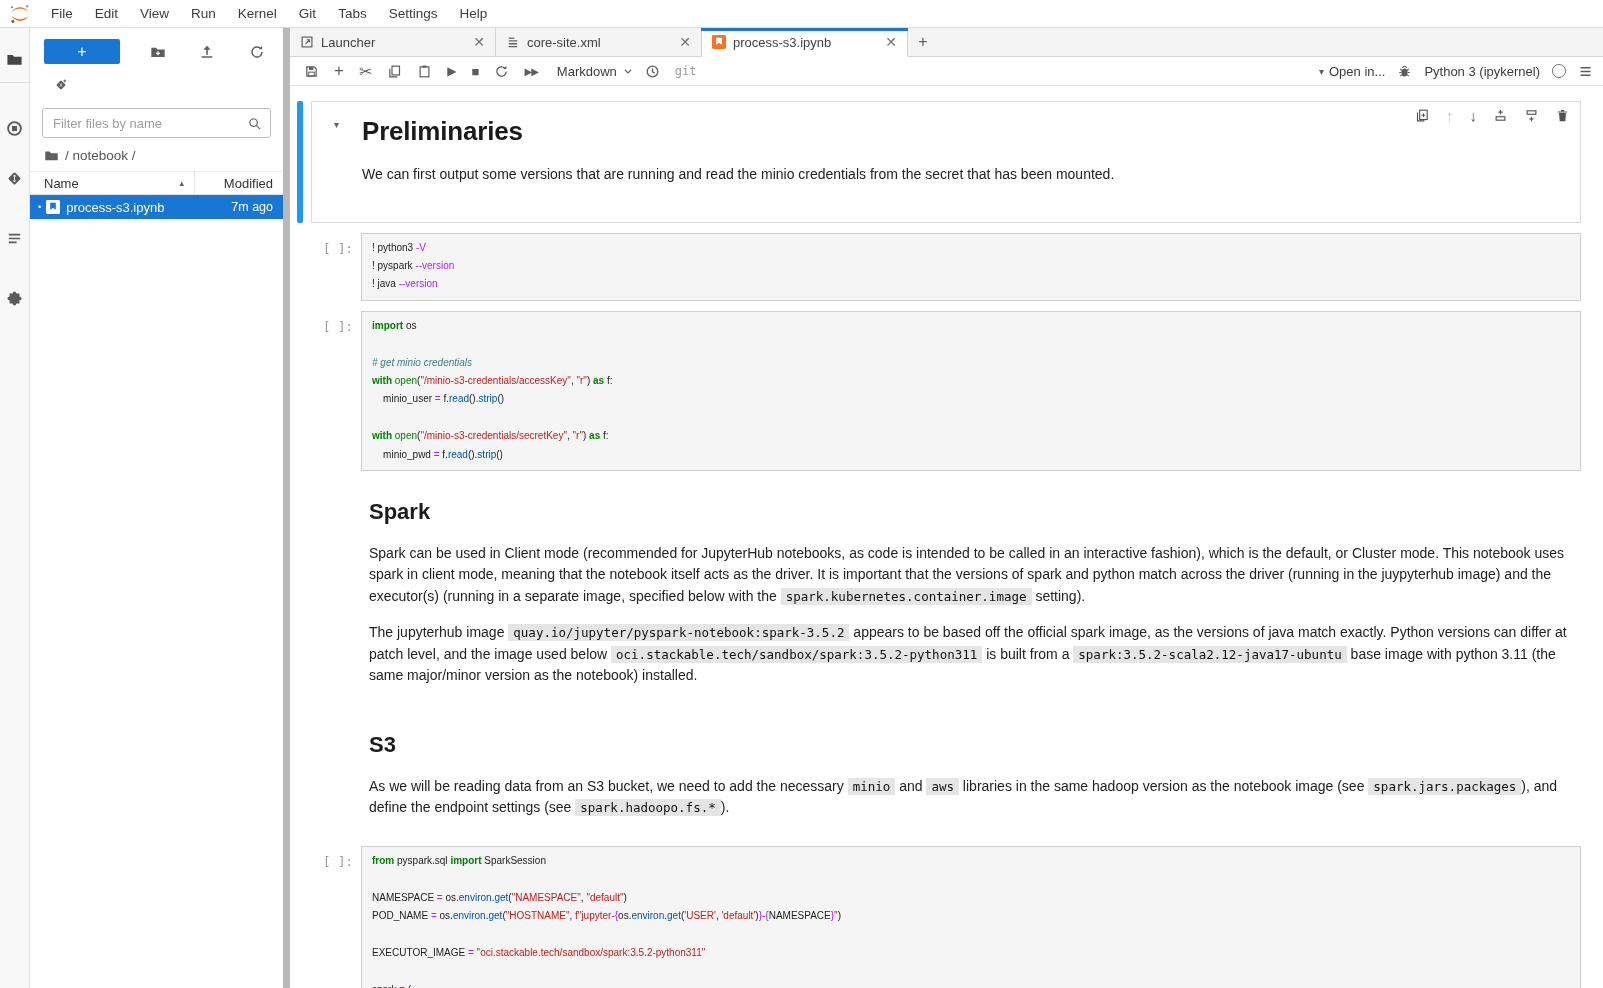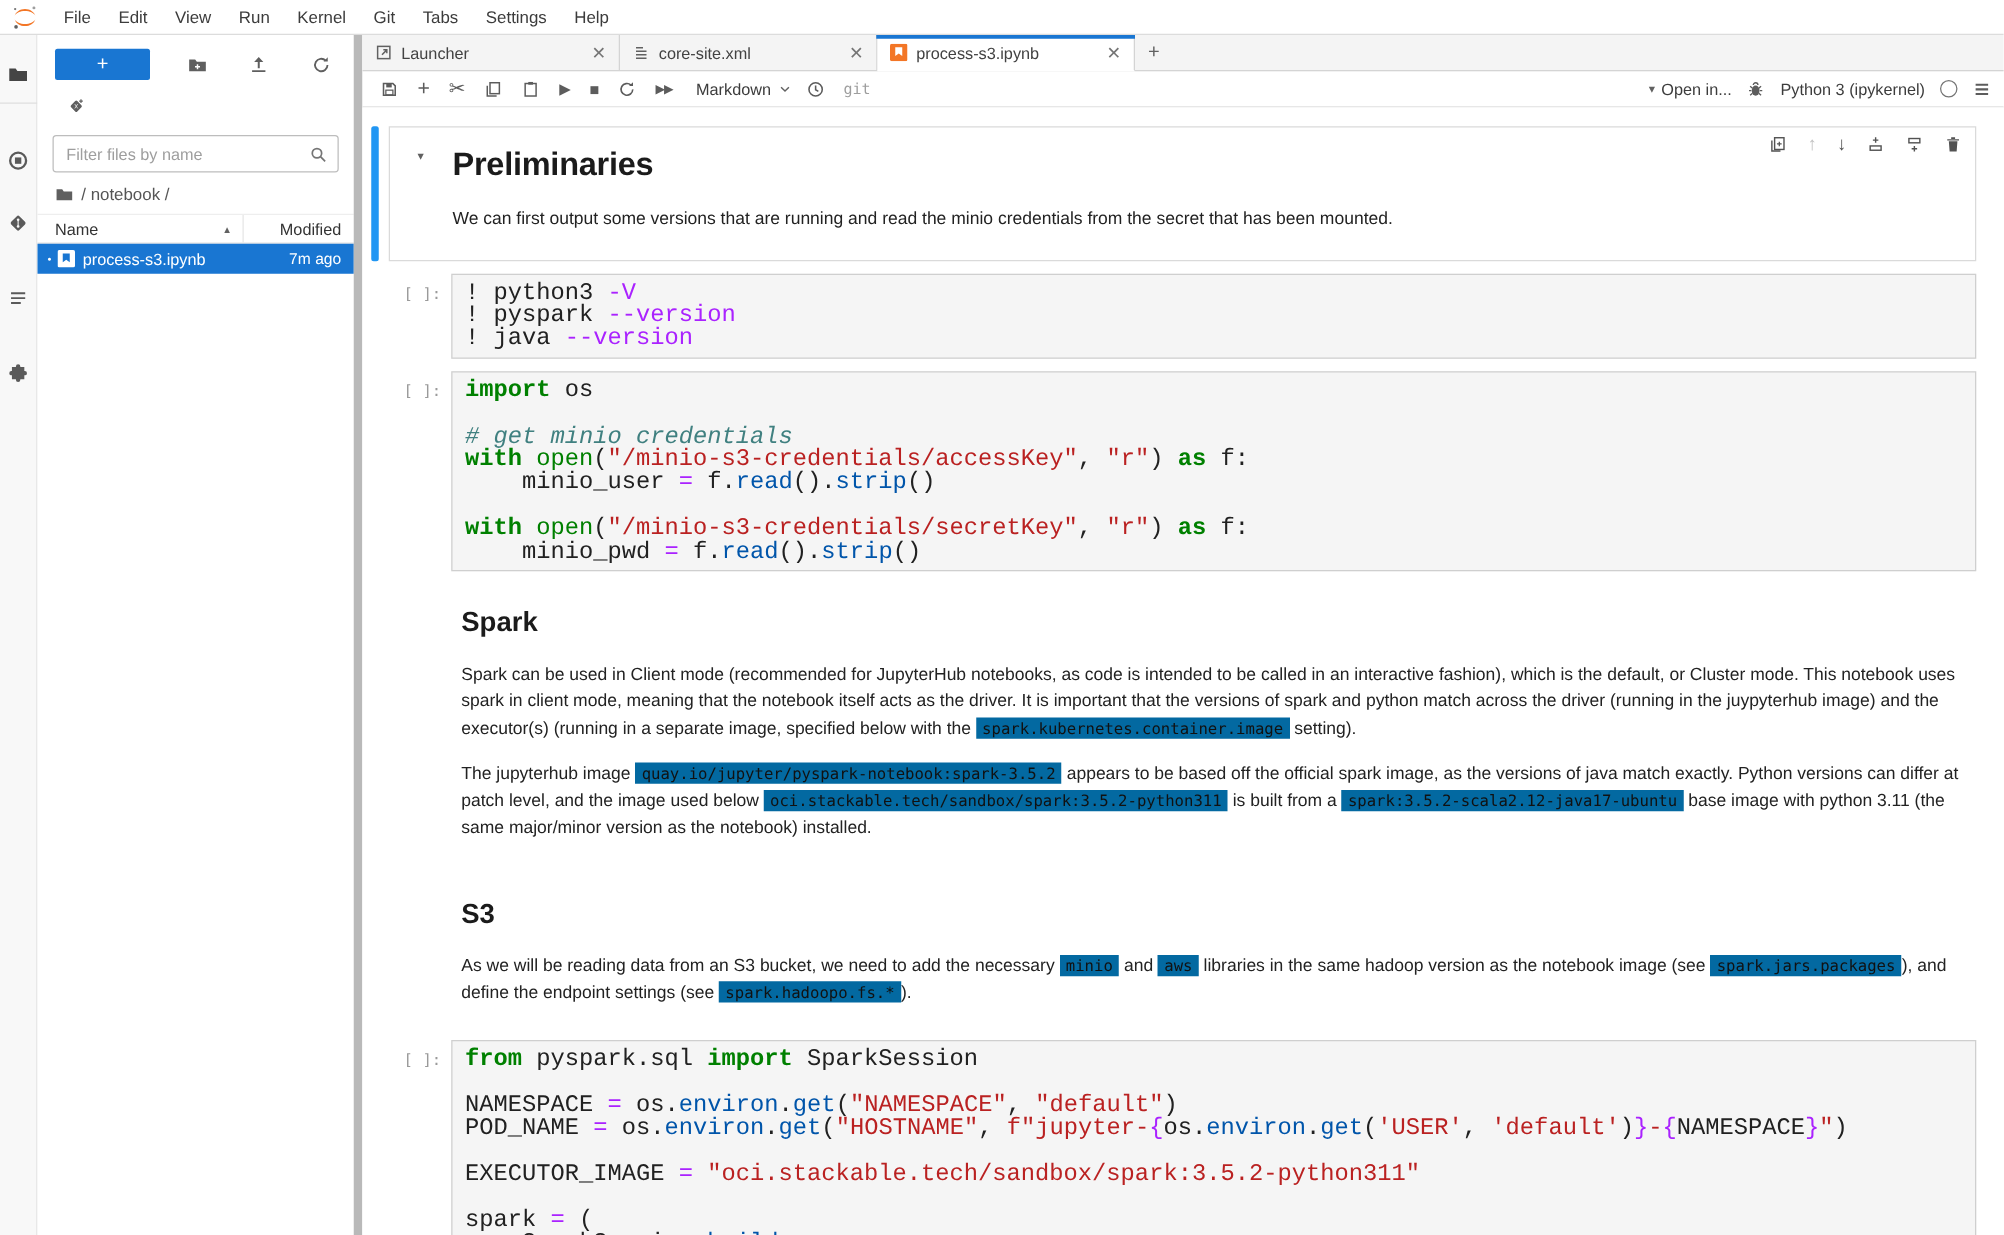--- a/index.html
+++ b/index.html
@@ -87,43 +87,43 @@
   .nb-scroll { flex:1; overflow:hidden; padding-top:15px; background:#fff; }
   .cell { display:flex; padding:0 22px 0 7px; margin-bottom:10px; }
   .collapser { width:6px; border-radius:2px; background:transparent; flex:none; cursor:pointer; }
   .collapser.active { background:#2196f3; }
   .gutter { width:58px; flex:none; text-align:right; padding:8px 8px 0 0;
     font-family:"DejaVu Sans Mono",monospace; font-size:12.5px; color:#9a9a9a; }
   .md-active-box { flex:1; border:1px solid #dadada; display:flex; position:relative; margin-left:8px; background:#fff; }
   .tri-col { width:48px; flex:none; padding:17px 0 0 22px; color:#616161; font-size:10px; cursor:pointer; }
   .md-body { flex:1; padding:6px 12px 12px 2px; }
   .md-body h1 { font-size:26px; font-weight:600; color:#1b1b1b; margin:8px 0 17px; letter-spacing:-0.2px; }
-  .md-p { font-size:14px; line-height:21.5px; color:#222; margin-bottom:10px; }
+  .md-p { font-size:14px; line-height:21.5px; color:#222; margin-bottom:24px; }
   .cell-toolbar { position:absolute; top:5px; right:10px; display:flex; gap:16px; align-items:center; }
   .ct-icon { color:#525252; display:flex; align-items:center; cursor:pointer; font-size:15px; }
   .ct-icon svg { width:15px; height:15px; }
   .ct-icon.disabled { color:#c2c2c2; }
 
   .code-box { flex:1; border:1px solid #cfcfcf; background:#f5f5f5; padding:5px 10px 6px;
-    font-family:Liberation Mono, monospace; font-size:19px; line-height:18.4px; color:#212121; overflow:hidden; }
+    font-family:Liberation Sans, sans-serif; font-size:10px; line-height:18.4px; color:#212121; overflow:hidden; }
   .cm-line { white-space:pre; }
   .tk-kw { color:#008000; font-weight:bold; }
   .tk-bi { color:#008000;text-align:center; }
   .tk-str { color:#ba2121; }
   .tk-cm { color:#408080; font-style:italic; }
   .tk-op { color:#aa22ff; }
   .tk-br { color:#aa22ff; }
   .tk-pr { color:#0055aa; }
   .tk-pl { color:#212121; }
 
   .md-rendered { flex:1; padding:2px 10px 2px 8px; }
   .md-rendered h2 { font-size:22px; font-weight:600; color:#1b1b1b; margin:16px 0 18px; }
   .md-rendered .md-p { margin-bottom:15px; }
   .inline-code { font-family:"DejaVu Sans Mono",monospace; font-size:12.5px;
-    background:#0369a1; padding:1px 5px; color:#111; }
+    background:#e5e5e5; padding:1px 5px; color:#111; }
 </style>
 </head>
 <body>
 
 <div class="menubar">
   <svg class="logo" viewBox="0 0 24 24">
     <path d="M12 17.6c-4.2 0-7.6-1.6-9-3.9 1 3.3 4.7 5.8 9 5.8s8-2.5 9-5.8c-1.4 2.3-4.8 3.9-9 3.9z" fill="#f37626"></path>
     <path d="M12 6.4c4.2 0 7.6 1.6 9 3.9-1-3.3-4.7-5.8-9-5.8S4 7 3 10.3c1.4-2.3 4.8-3.9 9-3.9z" fill="#f37626"></path>
     <circle cx="19.8" cy="3.6" r="1.3" fill="#9e9e9e"></circle>
     <circle cx="4.2" cy="20.2" r="1.6" fill="#616161"></circle>

